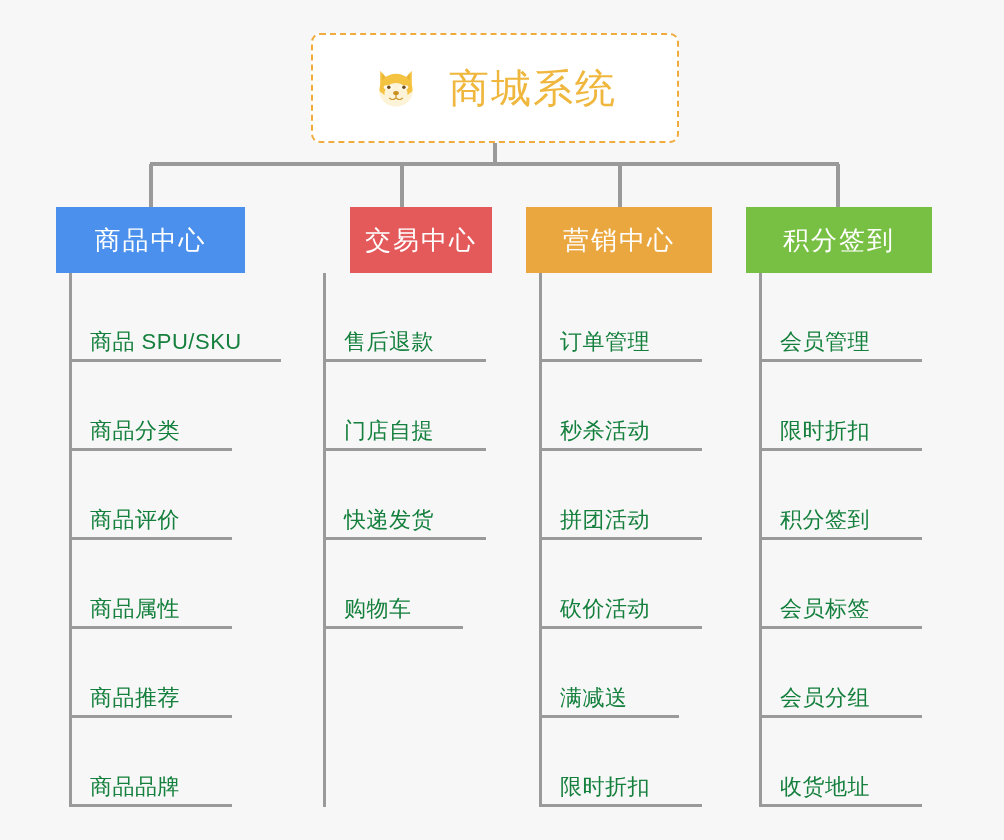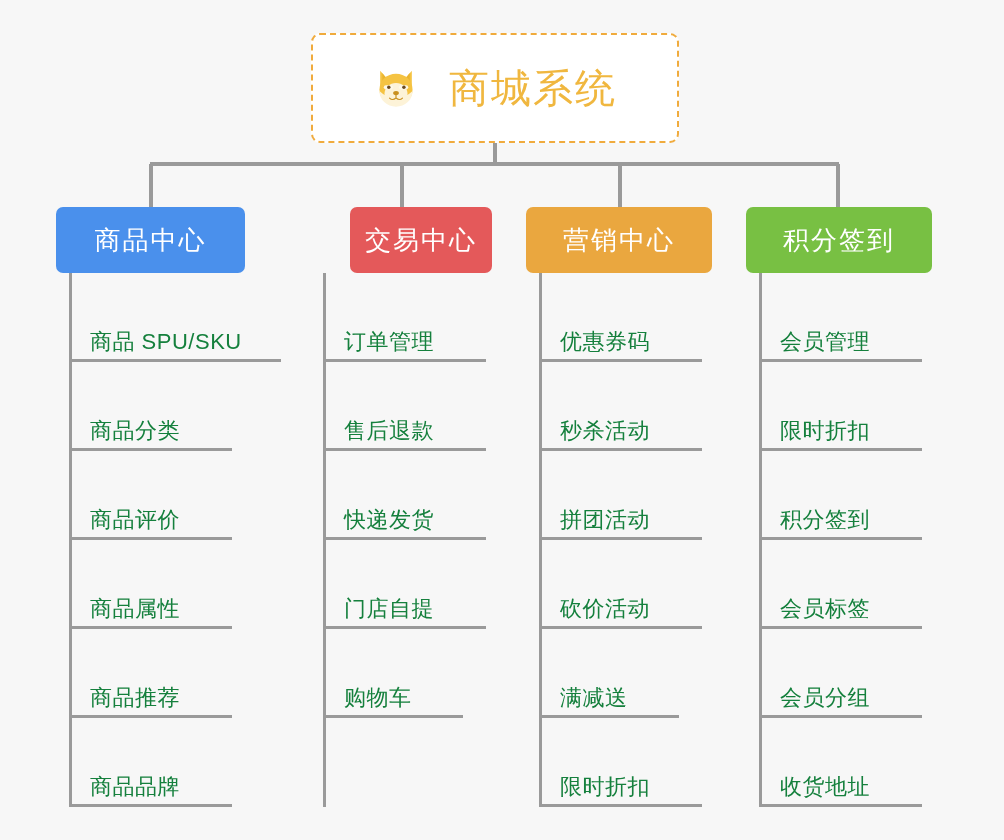--- a/index.html
+++ b/index.html
@@ -63,21 +63,21 @@
     pointer-events: none;
   }
 
   
   .branch {
     position: absolute;
     top: 207px;
   }
   .branch-header {
     height: 66px;
-    border-radius: 7px;
+    border-radius: 0;
     display: flex;
     align-items: center;
     justify-content: center;
     color: #ffffff;
     font-size: 26px;
     letter-spacing: 2px;
     box-sizing: border-box;
   }
 
   .branch-items {
@@ -188,50 +188,46 @@
     </div>
   </div>
 
   <div class="branch" style="left:310px;width:182px;">
     <div class="branch-header" style="background:#e4595a;margin-left:40px;">
       <span>交易中心</span>
     </div>
     <div class="branch-items">
       <div class="spine" style="height:534px;"></div>
       <div class="leaf">
-        <span class="leaf-label">订单管理</span>
-        <span class="leaf-underline" style="width:163px;"></span>
-      </div>
-      <div class="leaf">
         <span class="leaf-label">售后退款</span>
         <span class="leaf-underline" style="width:163px;"></span>
       </div>
       <div class="leaf">
+        <span class="leaf-label">门店自提</span>
+        <span class="leaf-underline" style="width:163px;"></span>
+      </div>
+      <div class="leaf">
         <span class="leaf-label">快递发货</span>
-        <span class="leaf-underline" style="width:163px;"></span>
-      </div>
-      <div class="leaf">
-        <span class="leaf-label">门店自提</span>
         <span class="leaf-underline" style="width:163px;"></span>
       </div>
       <div class="leaf">
         <span class="leaf-label">购物车</span>
         <span class="leaf-underline" style="width:140px;"></span>
       </div>
     </div>
   </div>
 
   <div class="branch" style="left:526px;width:186px;">
     <div class="branch-header" style="background:#eaa73f;">
       <span>营销中心</span>
     </div>
     <div class="branch-items">
       <div class="spine" style="height:534px;"></div>
       <div class="leaf">
-        <span class="leaf-label">优惠券码</span>
+        <span class="leaf-label">订单管理</span>
         <span class="leaf-underline" style="width:163px;"></span>
       </div>
       <div class="leaf">
         <span class="leaf-label">秒杀活动</span>
         <span class="leaf-underline" style="width:163px;"></span>
       </div>
       <div class="leaf">
         <span class="leaf-label">拼团活动</span>
         <span class="leaf-underline" style="width:163px;"></span>
       </div>

